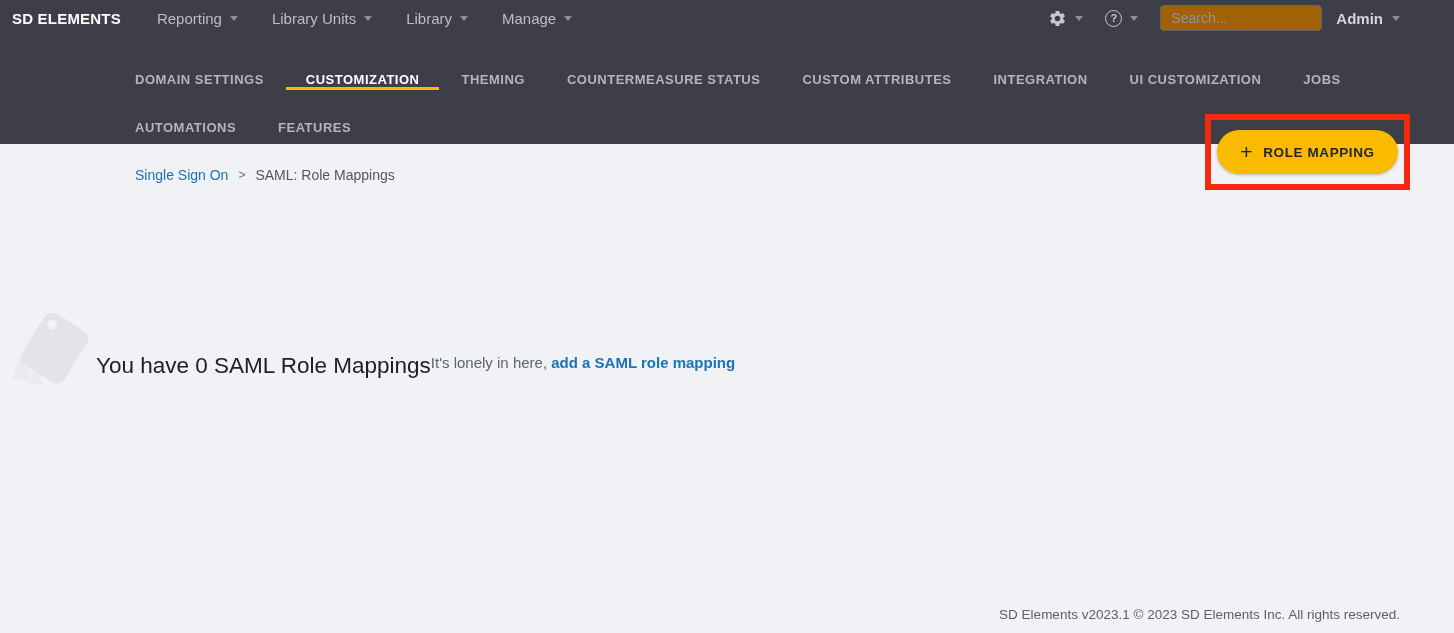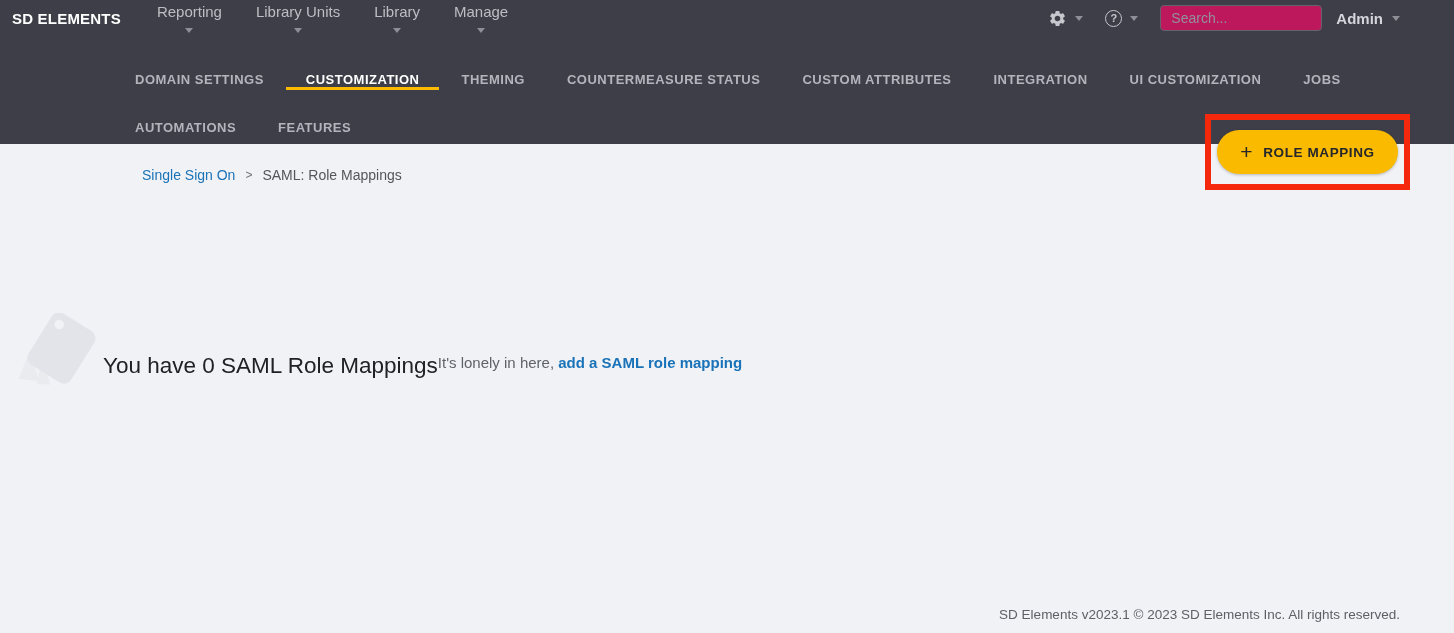--- a/index.html
+++ b/index.html
@@ -29,39 +29,39 @@
     font-weight: 800;
     font-size: 15px;
     letter-spacing: 0.2px;
     margin-right: 36px;
     white-space: nowrap;
   }
   .nav-items { display: flex; align-items: center; gap: 34px; }
   .nav-item {
     display: flex; align-items: center; gap: 8px;
     color: #BDBEC4; font-size: 15px; font-weight: 500;
-    cursor: pointer; white-space: nowrap; flex-direction: column;
+    cursor: pointer; white-space: nowrap;
   }
   .chev {
     width: 0; height: 0; display: inline-block;
     border-left: 4.5px solid transparent;
     border-right: 4.5px solid transparent;
     border-top: 5px solid #8E8F96;
   }
   .nav-right { margin-left: auto; display: flex; align-items: center; }
   .icon-group { display: flex; align-items: center; gap: 8px; margin-right: 22px; cursor: pointer; }
   .gear-svg { width: 19px; height: 19px; fill: #C6C7CD; display: block; }
   .help-circle {
     width: 17px; height: 17px; border: 1.8px solid #C6C7CD; border-radius: 50%;
     display: flex; align-items: center; justify-content: center;
     color: #C6C7CD; font-size: 11px; font-weight: 700;
   }
   .search-box {
     width: 162px; height: 26px;
-    background: #be185d;
+    background: #a16207;
     border: 1px solid #62636B;
     border-radius: 4px;
     color: #D8D9DD;
     font-size: 14px;
     padding: 8px 10px;
     outline: none;
     margin-right: 14px;
     font-family: "Liberation Sans", sans-serif;
   }
   .search-box::placeholder { color: #91929A; }
@@ -105,21 +105,21 @@
     color: #26272B;
     font-family: "Liberation Sans", sans-serif;
     font-size: 13.5px; font-weight: 700; letter-spacing: 0.6px;
     display: flex; align-items: center; justify-content: center; gap: 10px;
     cursor: pointer;
     box-shadow: 0 1px 3px rgba(0,0,0,0.25);
   }
   .plus-glyph { font-size: 21px; font-weight: 400; line-height: 1; margin-top: -2px; }
 
   
-  .content { position: relative; height: 488px; padding-left: 7px; }
+  .content { position: relative; height: 488px; }
   .breadcrumb {
     display: flex; align-items: center; gap: 10px;
     padding: 23px 0 0 135px;
     font-size: 14px;
   }
   .breadcrumb-link { color: #1A73B8; font-weight: 500; text-decoration: none; cursor: pointer; }
   .breadcrumb-sep { color: #6E6F74; font-size: 12px; }
   .breadcrumb-current { color: #55565A; }
 
   .empty-state {

